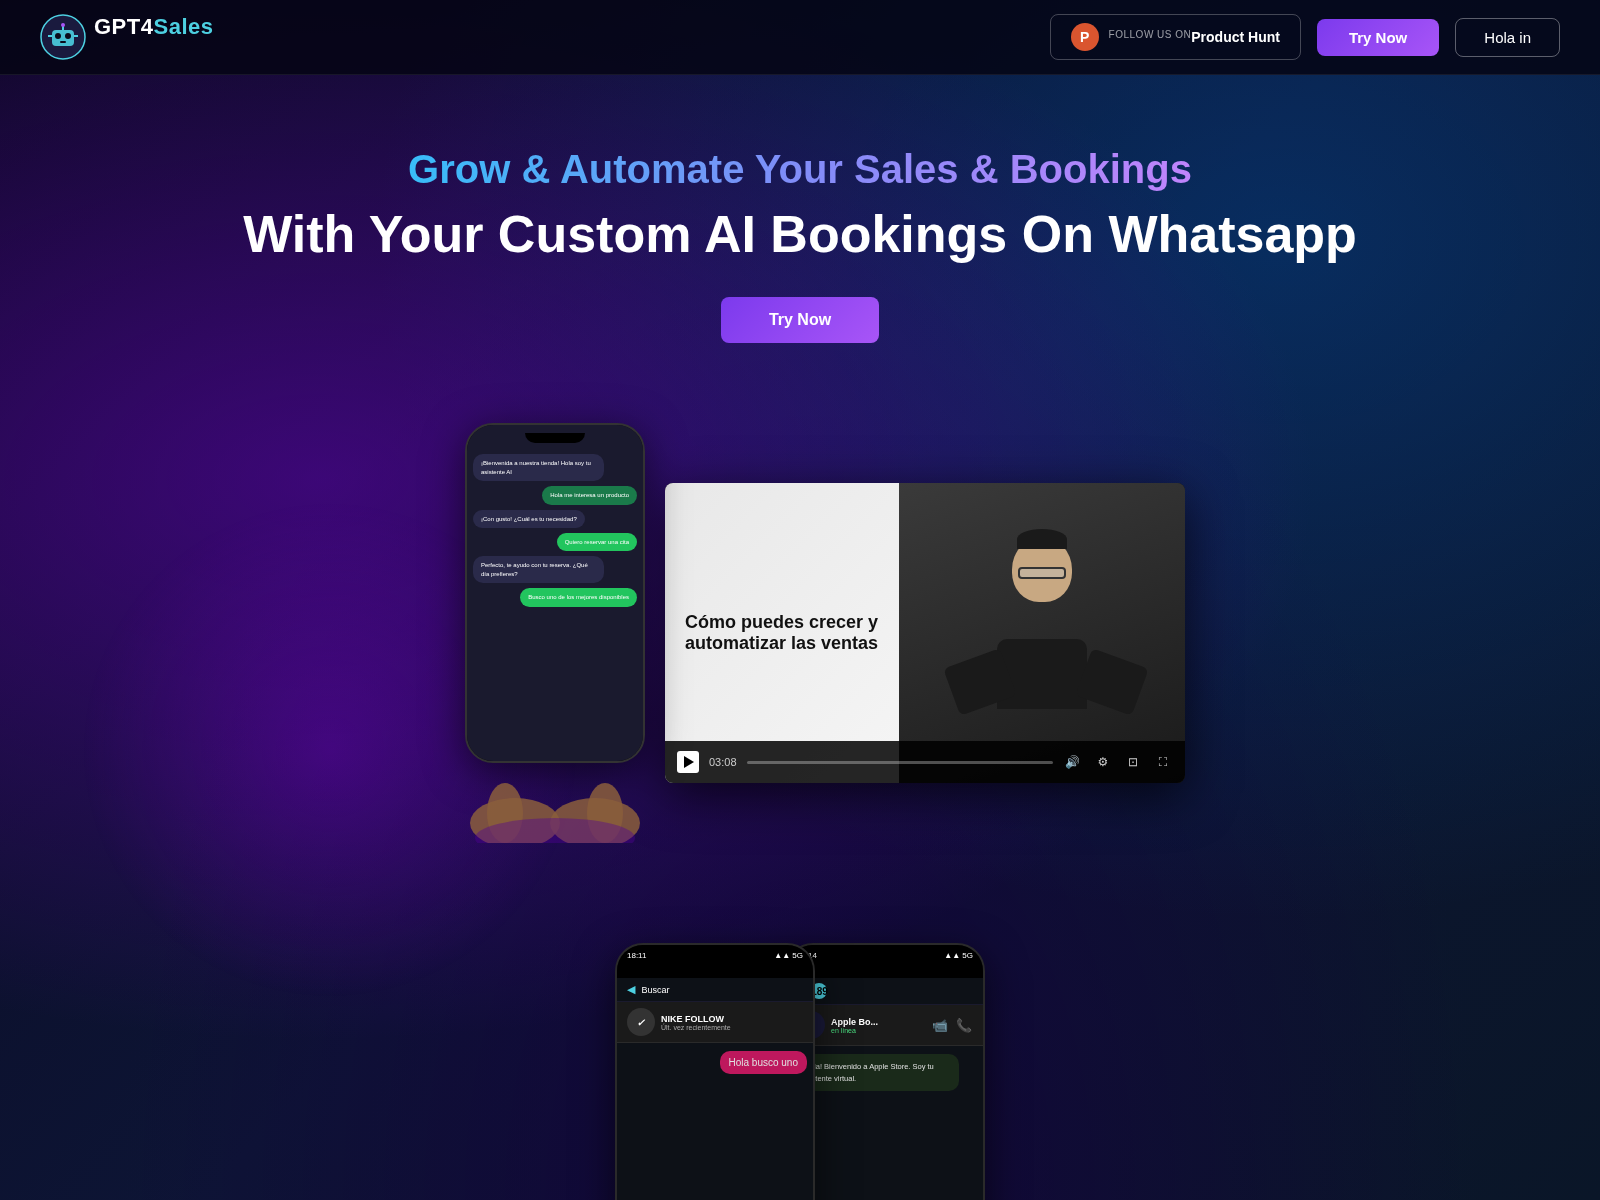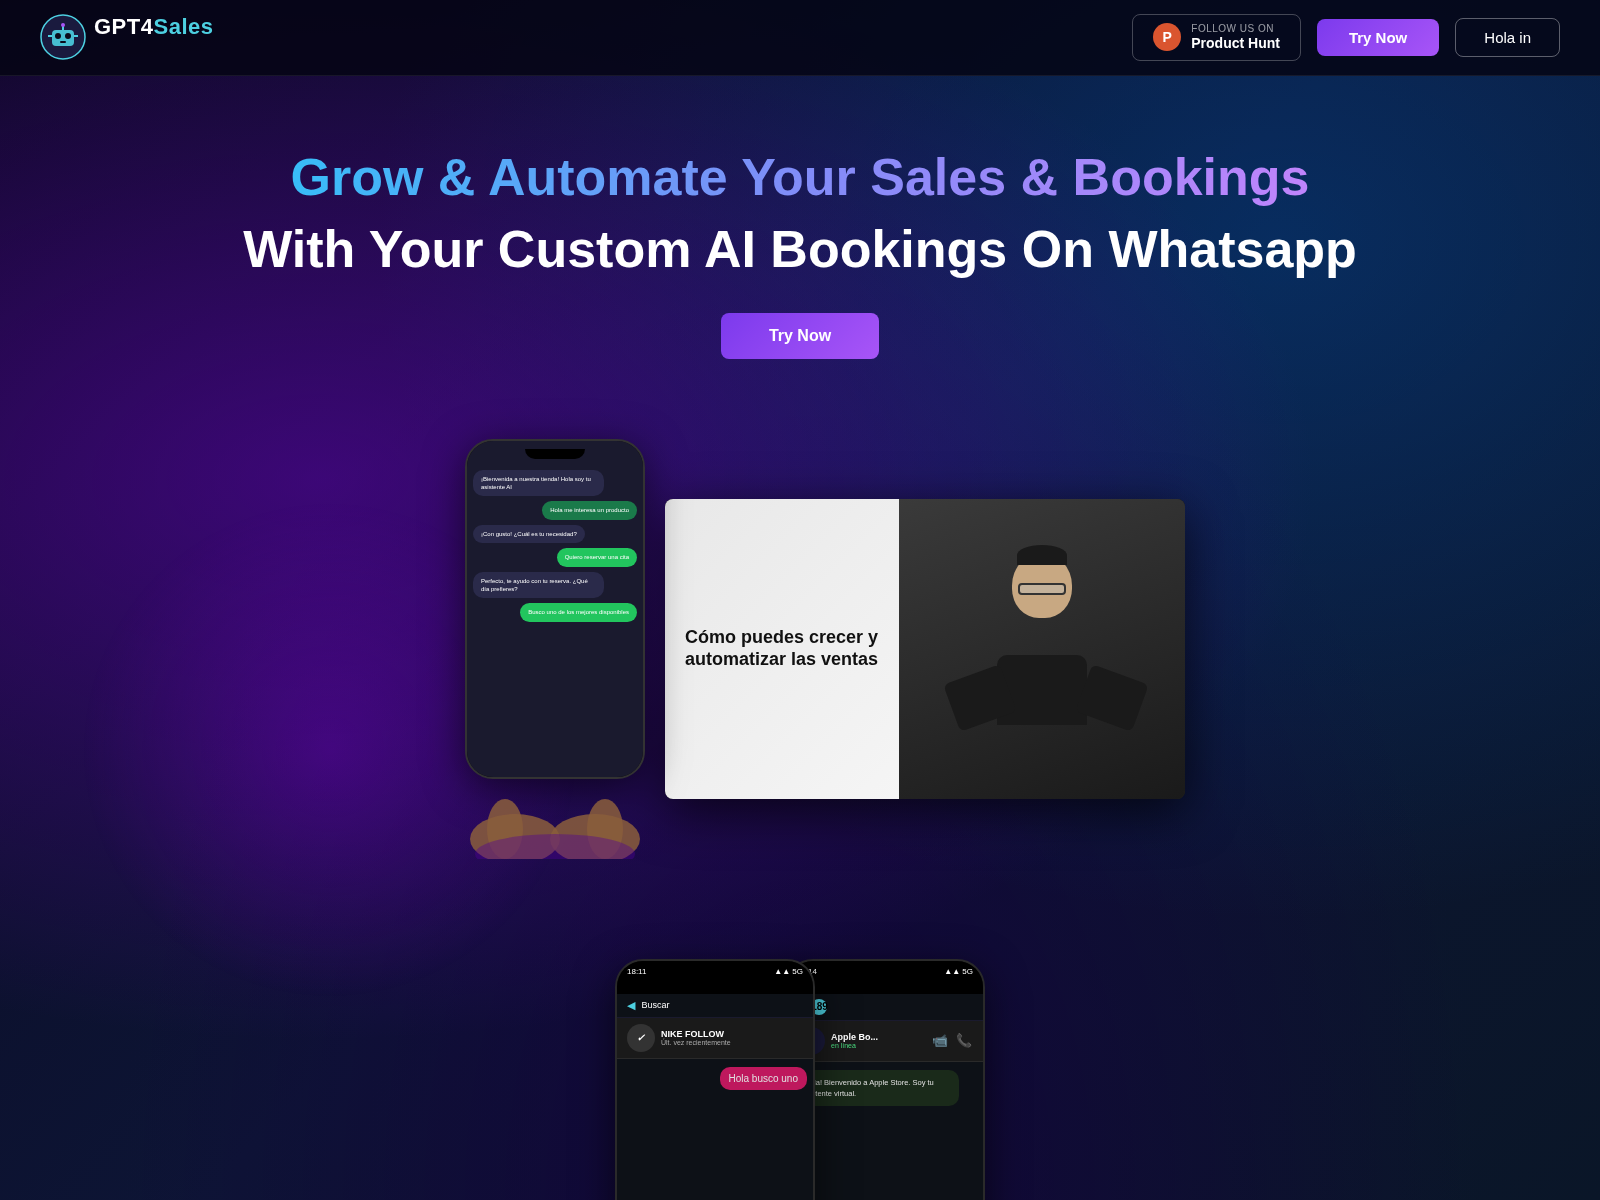--- a/index.html
+++ b/index.html
@@ -85,21 +85,21 @@
       display: flex;
       align-items: center;
       justify-content: center;
       font-weight: 900;
       font-size: 14px;
       color: #fff;
     }
 
     .ph-text-area {
       display: flex;
-      flex-direction: column;
+      flex-direction: row;
       text-align: left;
       line-height: 1.2;
     }
 
     .ph-follow-text {
       font-size: 10px;
       color: rgba(255,255,255,0.6);
       text-transform: uppercase;
       letter-spacing: 0.5px;
     }
@@ -134,21 +134,21 @@
 
     
     .hero {
       position: relative;
       z-index: 5;
       text-align: center;
       padding: 70px 40px 40px;
     }
 
     .hero h1 {
-      font-size: 52px;
+      font-size: 40px;
       font-weight: 800;
       line-height: 1.2;
       margin-bottom: 10px;
     }
 
     .hero h1 .gradient-text {
       background: linear-gradient(90deg, #38bdf8, #818cf8, #c084fc);
       -webkit-background-clip: text;
       -webkit-text-fill-color: transparent;
       background-clip: text;
@@ -579,20 +579,31 @@
             <div style="position:absolute;top:30px;left:6px;right:6px;height:12px;border:2px solid #333;border-radius:4px;background:rgba(180,220,255,0.2);"></div>
           </div>
           <div class="person-body"></div>
 
           <div style="position:absolute;top:58%;left:18%;width:60px;height:50px;background:#1a1a1a;border-radius:6px;transform:rotate(-20deg);"></div>
           <div style="position:absolute;top:58%;right:15%;width:60px;height:50px;background:#1a1a1a;border-radius:6px;transform:rotate(20deg);"></div>
         </div>
       </div>
     </div>
 
+    <div class="video-controls">
+      <div class="play-btn-icon">
+        <div class="play-triangle"></div>
+      </div>
+      <span class="time-display">03:08</span>
+      <div class="progress-bar-container"></div>
+      <div class="video-icon-btn">🔊</div>
+      <div class="video-icon-btn">⚙</div>
+      <div class="video-icon-btn">⊡</div>
+      <div class="video-icon-btn">⛶</div>
+    </div>
   </div>
 </div>
 
 <div class="bottom-phones-section">
 
   <div class="bottom-phone" style="margin-right: -30px; z-index:2;">
     <div class="phone-status-bar">
       <span>18:11</span>
       <span>▲▲ <span>5G</span></span>
     </div>

